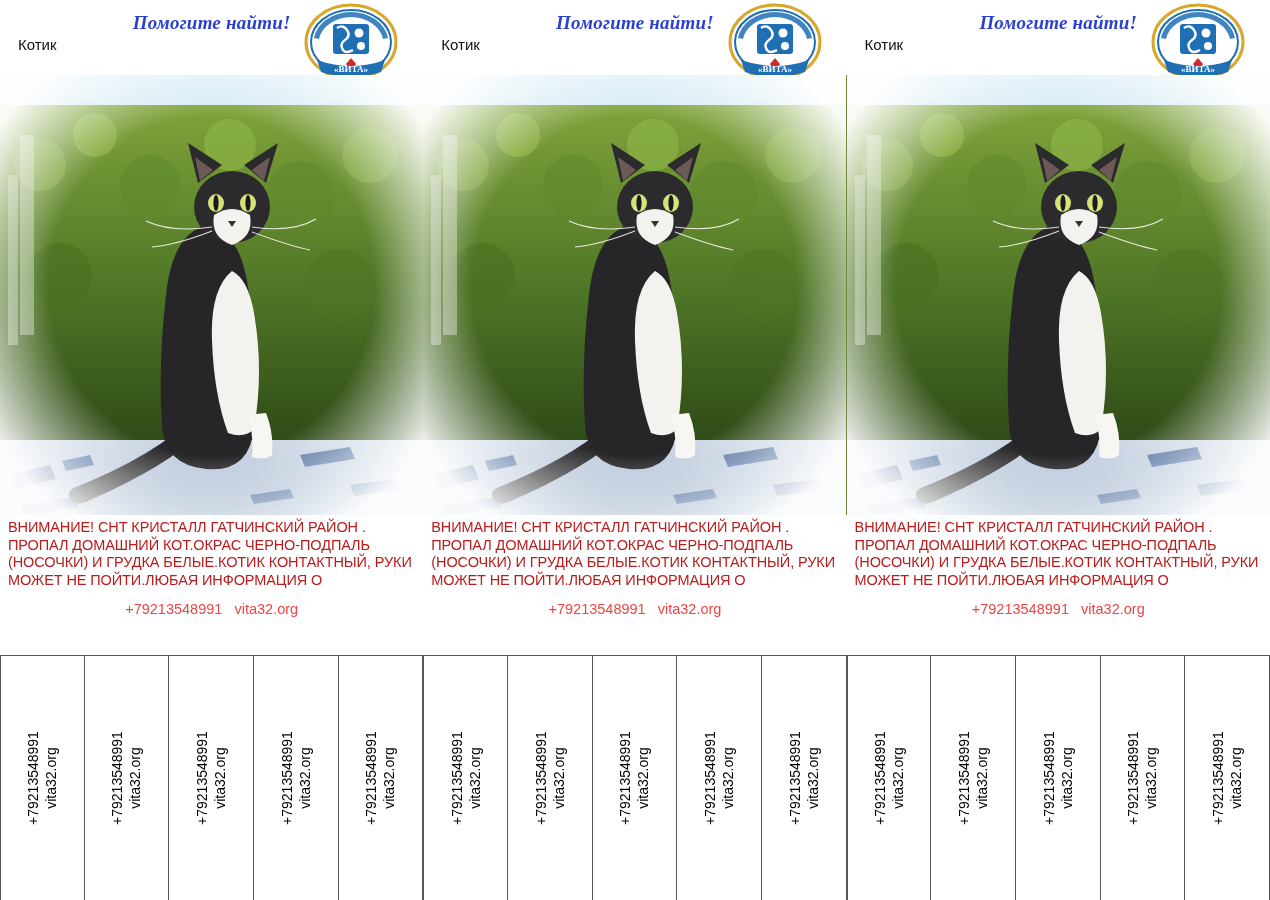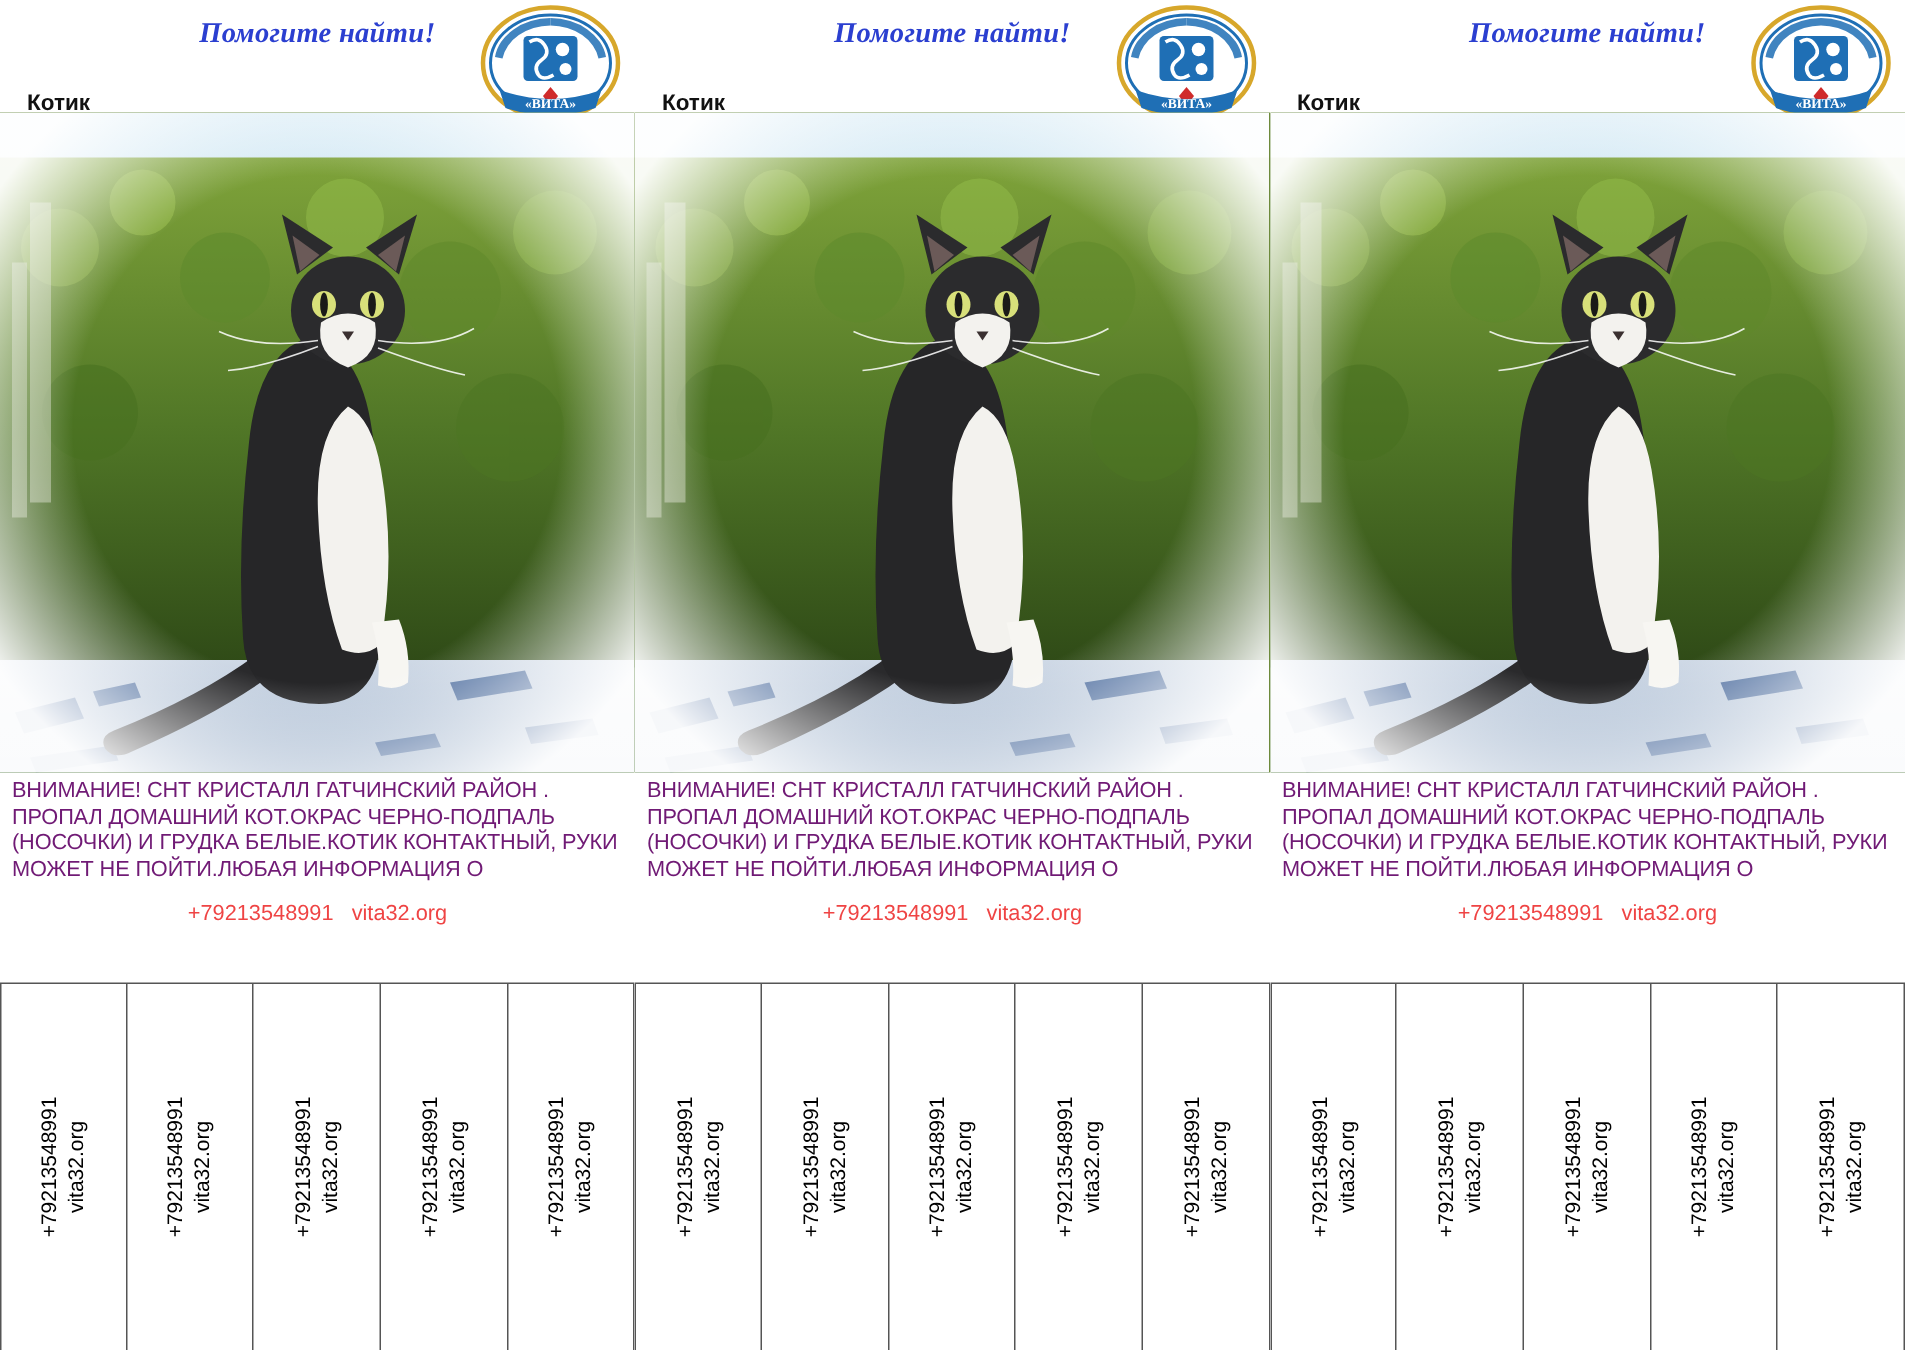--- a/index.html
+++ b/index.html
@@ -41,47 +41,46 @@
     font-family: "Liberation Serif", serif;
     font-style: italic;
     font-weight: bold;
     font-size: 19px;
     color: #2b3fd0;
     letter-spacing: 0.2px;
   }
   .subtitle {
     position: absolute;
     left: 18px;
-    top: 60px;
+    top: 36px;
     font-size: 15px;
     color: #111;
     font-family: "Liberation Sans", sans-serif;
-    font-weight: bold;
   }
   
   .logo {
     position: absolute;
-    right: 8px;
+    right: 24px;
     top: 2px;
     width: 96px;
     height: 86px;
   }
   .photo {
     position: relative;
     width: 423.3px;
     height: 440px;
     overflow: hidden;
     background: #6d8a3c;
   }
   .photo svg { display: block; }
   .desc {
     padding: 4px 6px 0 8px;
     font-size: 14.5px;
     line-height: 1.21;
-    color: #701a75;
+    color: #b91c1c;
     letter-spacing: -0.1px;
   }
   .contact {
     text-align: center;
     font-size: 14.5px;
     color: #ef4444;
     padding-top: 12px;
     white-space: pre;
   }
   

